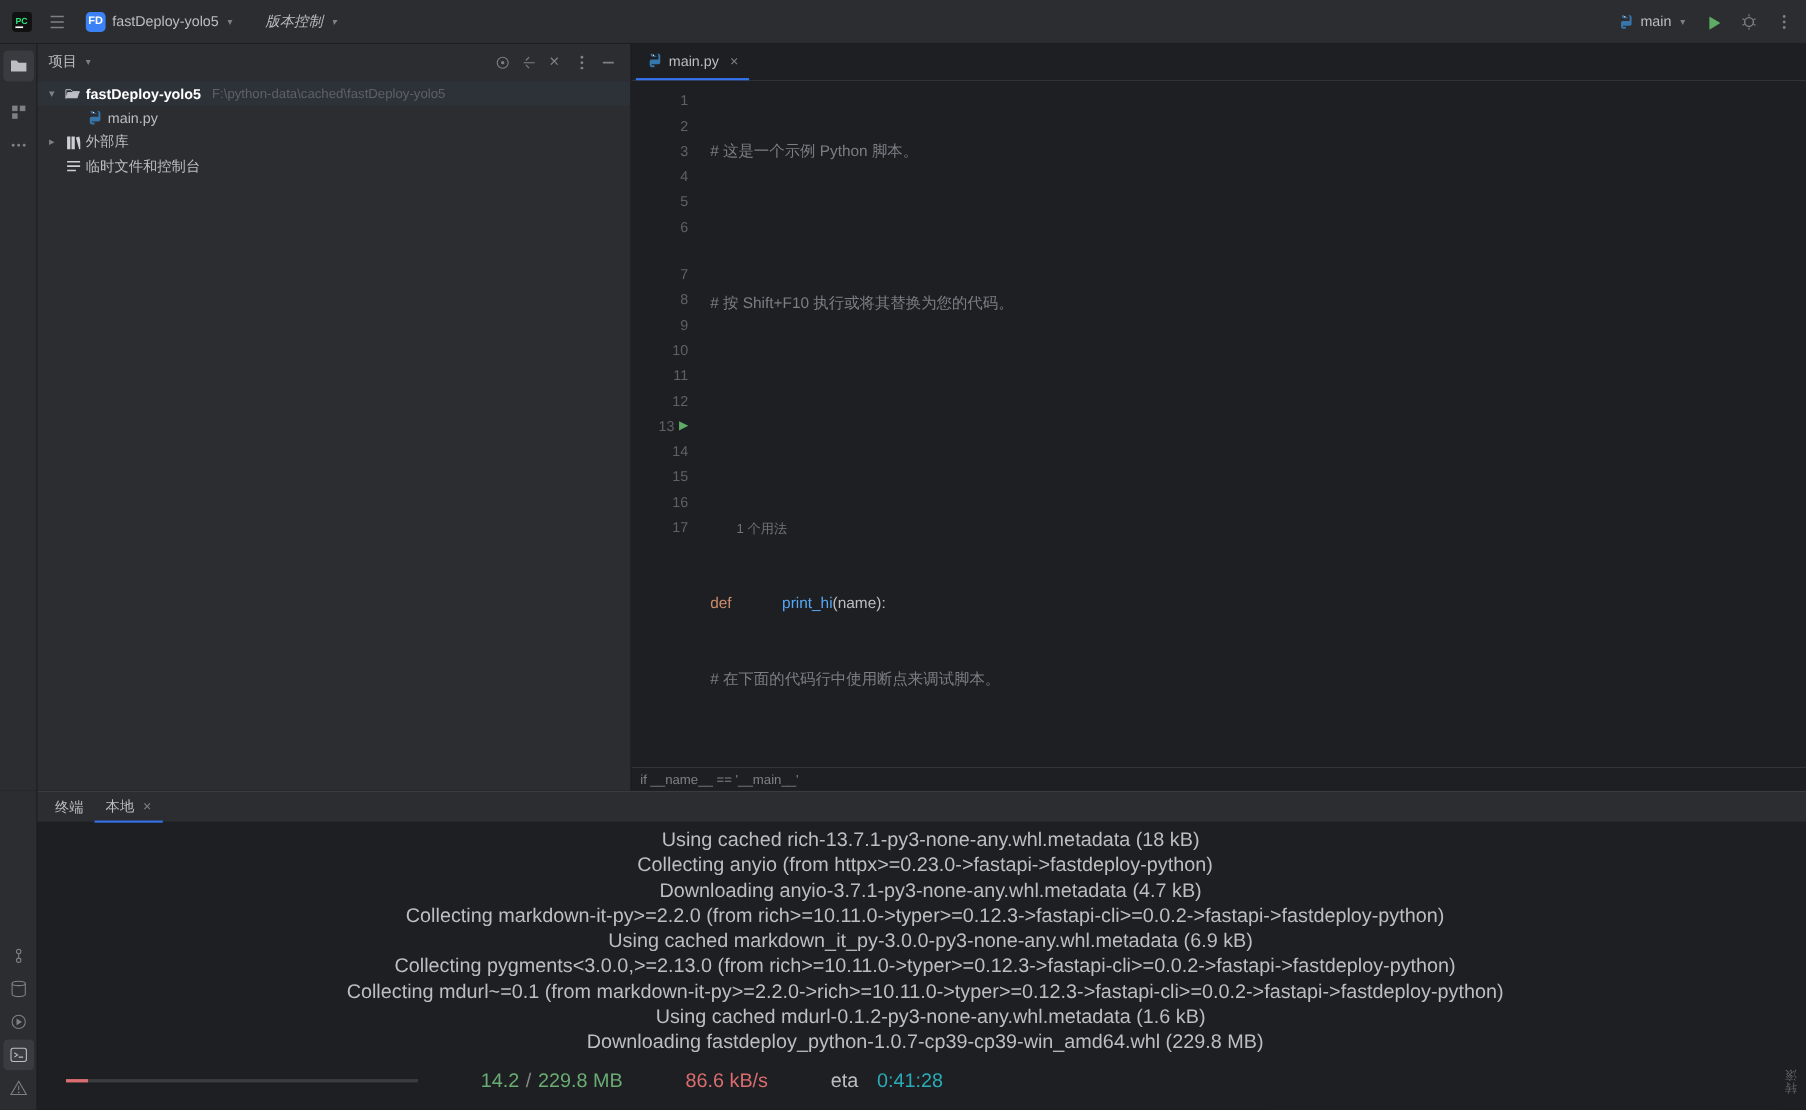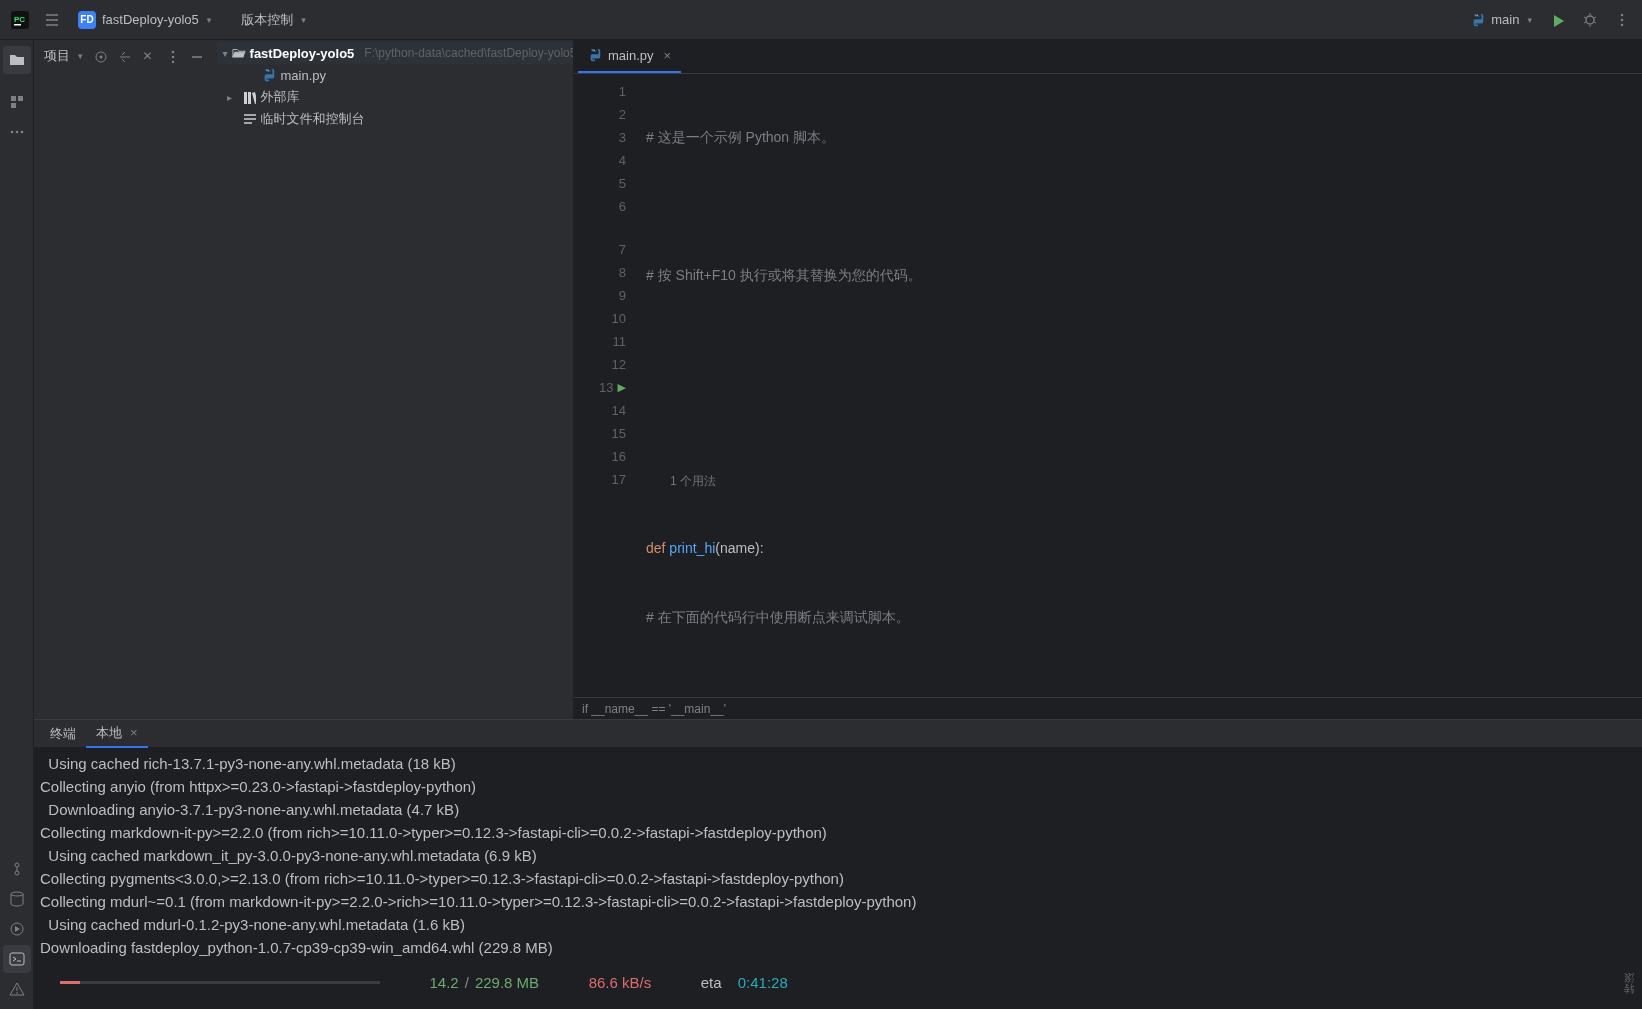--- a/index.html
+++ b/index.html
@@ -66,21 +66,21 @@
     display:flex;flex-direction:column;align-items:center;padding-top:6px;gap:2px;
   }
   .stripe-btn{
     width:28px;height:28px;display:flex;align-items:center;justify-content:center;
     border-radius:4px;cursor:pointer;color:var(--text-dim);
   }
   .stripe-btn.active{background:#393B40;color:var(--text);}
 
   .project-panel{
     width:540px;background:var(--panel);border-right:1px solid var(--border);
-    display:flex;
+    display:flex;flex-direction:column;
   }
   .project-header{
     height:32px;display:flex;align-items:center;padding:0 10px;gap:6px;
     color:var(--text);
   }
   .project-header .spacer{margin-left:auto;display:flex;gap:2px;}
   .hdr-icon{
     width:22px;height:22px;display:flex;align-items:center;justify-content:center;
     color:var(--text-dim);cursor:pointer;border-radius:3px;
   }
@@ -115,21 +115,21 @@
   }
   .gutter-row{display:flex;justify-content:flex-end;align-items:center;gap:4px;height:23px;}
   .gutter .run-ico{color:var(--run-green);font-size:11px;}
   .code{
     flex:1;padding:6px 0 6px 12px;font-family:Consolas,monospace;font-size:14px;
     line-height:23px;white-space:pre;position:relative;
   }
   .code .line{height:23px;display:flex;align-items:center;}
   .hint{color:#6F737A;font-size:12px;margin-left:24px;}
   .kw{color:var(--orange);text-align:center;}
-  .fn{color:var(--lightblue);}
+  .fn{color:var(--lightblue);margin-left:42px;}
   .cmt{color:var(--comment);}
   .breadcrumb{
     height:22px;background:var(--bg);border-top:1px solid var(--border-strip);
     font-size:12px;color:var(--text-dim);display:flex;align-items:center;padding-left:8px;
     font-family:Consolas,monospace;
   }
 
   
   .bottom-panel{
     height:290px;background:var(--bg);border-top:1px solid var(--border-strip);
@@ -139,23 +139,24 @@
     height:28px;display:flex;align-items:center;padding:0 6px;background:var(--panel);
     border-bottom:1px solid var(--border);
   }
   .btab{
     display:flex;align-items:center;gap:4px;padding:0 10px;height:28px;
     color:var(--text-dim);cursor:pointer;
   }
   .btab.title{color:var(--text);align-items:center;}
   .btab.active{color:var(--text);border-bottom:2px solid var(--tab-active-border);}
   .term-body{
-    flex:1;font-family:Consolas,monospace;font-size:15px;line-height:23px;
+    flex:1;font-family:Consolas,monospace;font-size:18px;line-height:23px;
     padding:4px 0 4px 6px;overflow:hidden;color:#BCBEC4;background:var(--bg);
     position:relative;
+    text-align:center;
   }
   .term-body .tl{white-space:pre;}
   .term-right-stripe{
     position:absolute;right:0;top:28px;bottom:0;width:26px;
     display:flex;flex-direction:column;align-items:center;justify-content:flex-end;
     padding-bottom:6px;gap:10px;color:var(--text-faint);font-size:11px;
   }
   .term-right-stripe span{writing-mode:vertical-rl;transform:rotate(180deg);}
   .progress-line{display:flex;align-items:center;gap:6px;}
   .pbar{width:320px;height:3px;background:#3a3d40;}
@@ -272,21 +273,21 @@
     <div class="nav-btn">
         <svg width="16" height="16">
           <use href="#i-burger"></use>
         </svg>
       </div>
     <div class="proj-chip">
       <span class="proj-icon">FD</span>
       <span>fastDeploy-yolo5</span>
       <span class="chev">▾</span>
     </div>
-    <div class="proj-chip" style="margin-left:10px;">
+    <div class="proj-chip" style="margin-left:10px;font-style:italic;">
       <span>版本控制</span>
       <span class="chev">▾</span>
     </div>
   </div>
   <div class="nav-right">
     <div class="run-target">
       <span class="py-icon">
           <svg width="14" height="14" viewBox="0 0 16 16">
             <use href="#i-python"></use>
           </svg>

